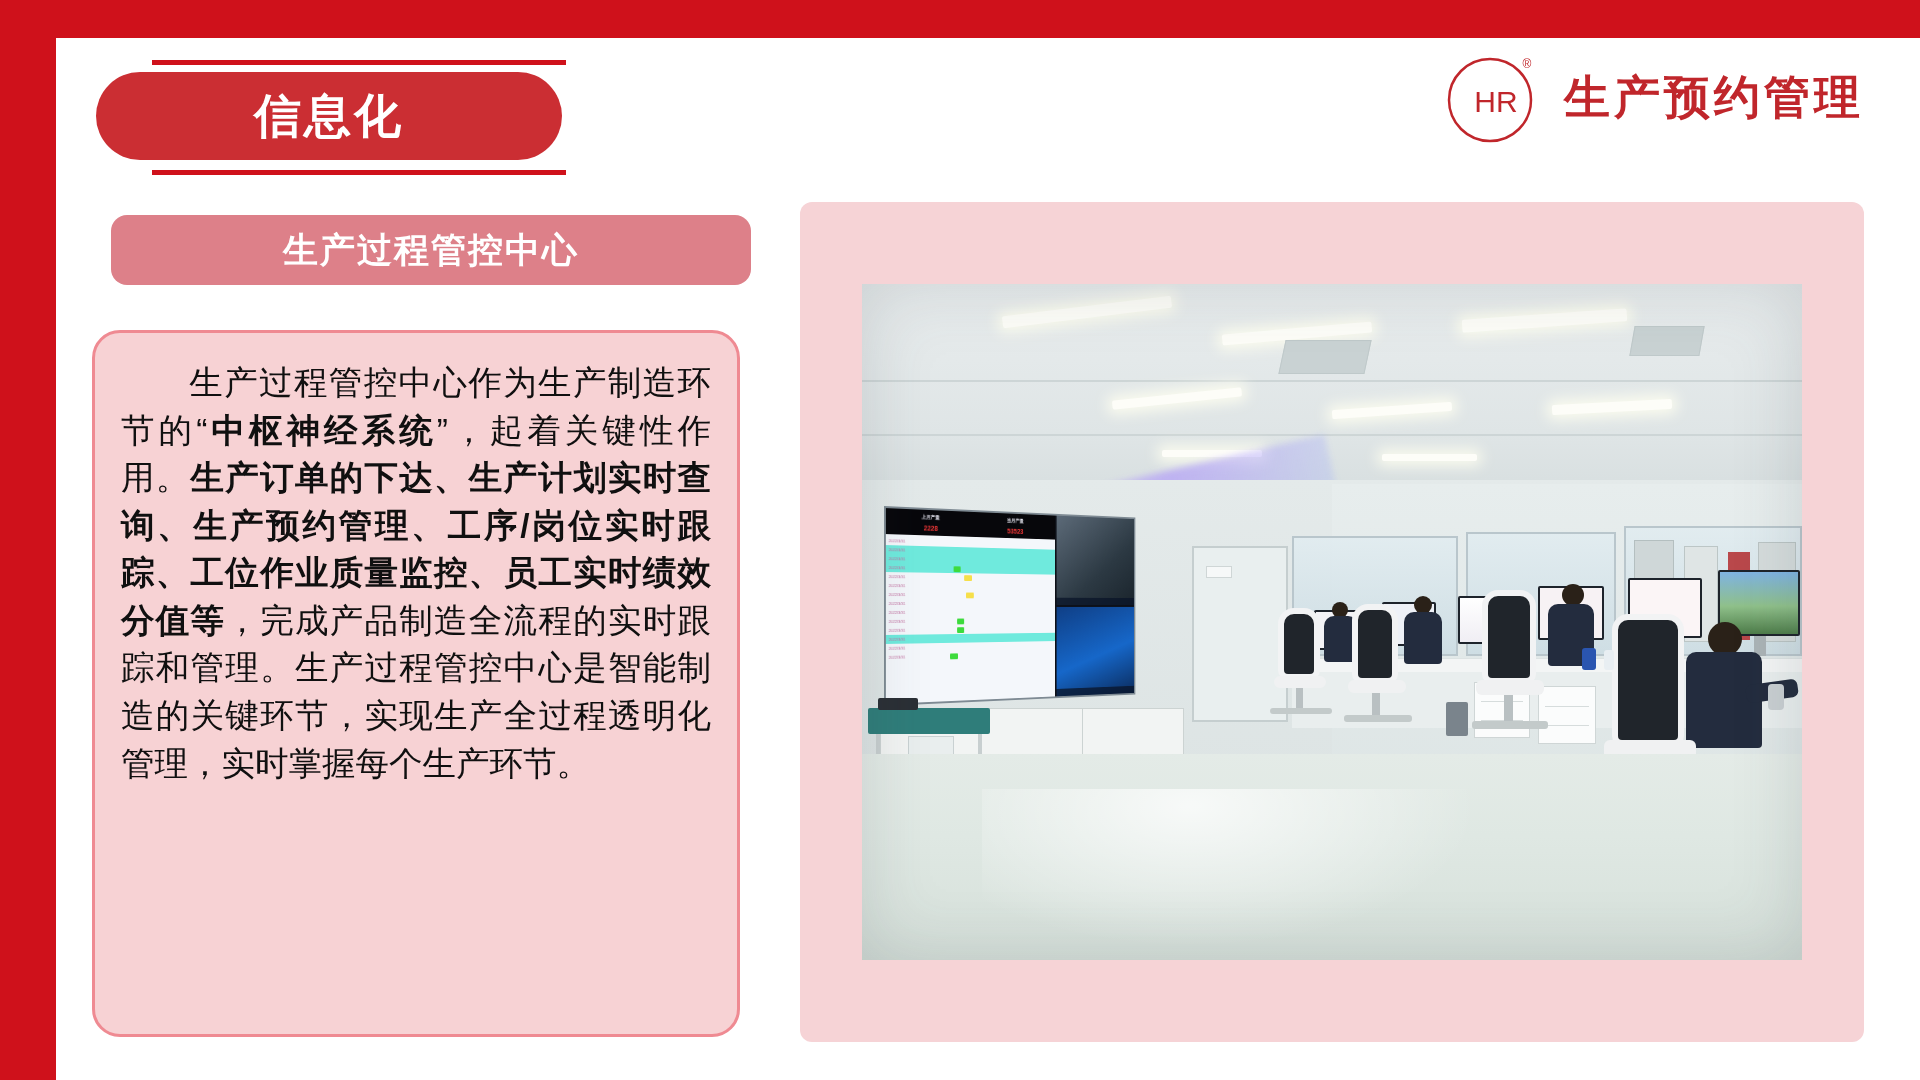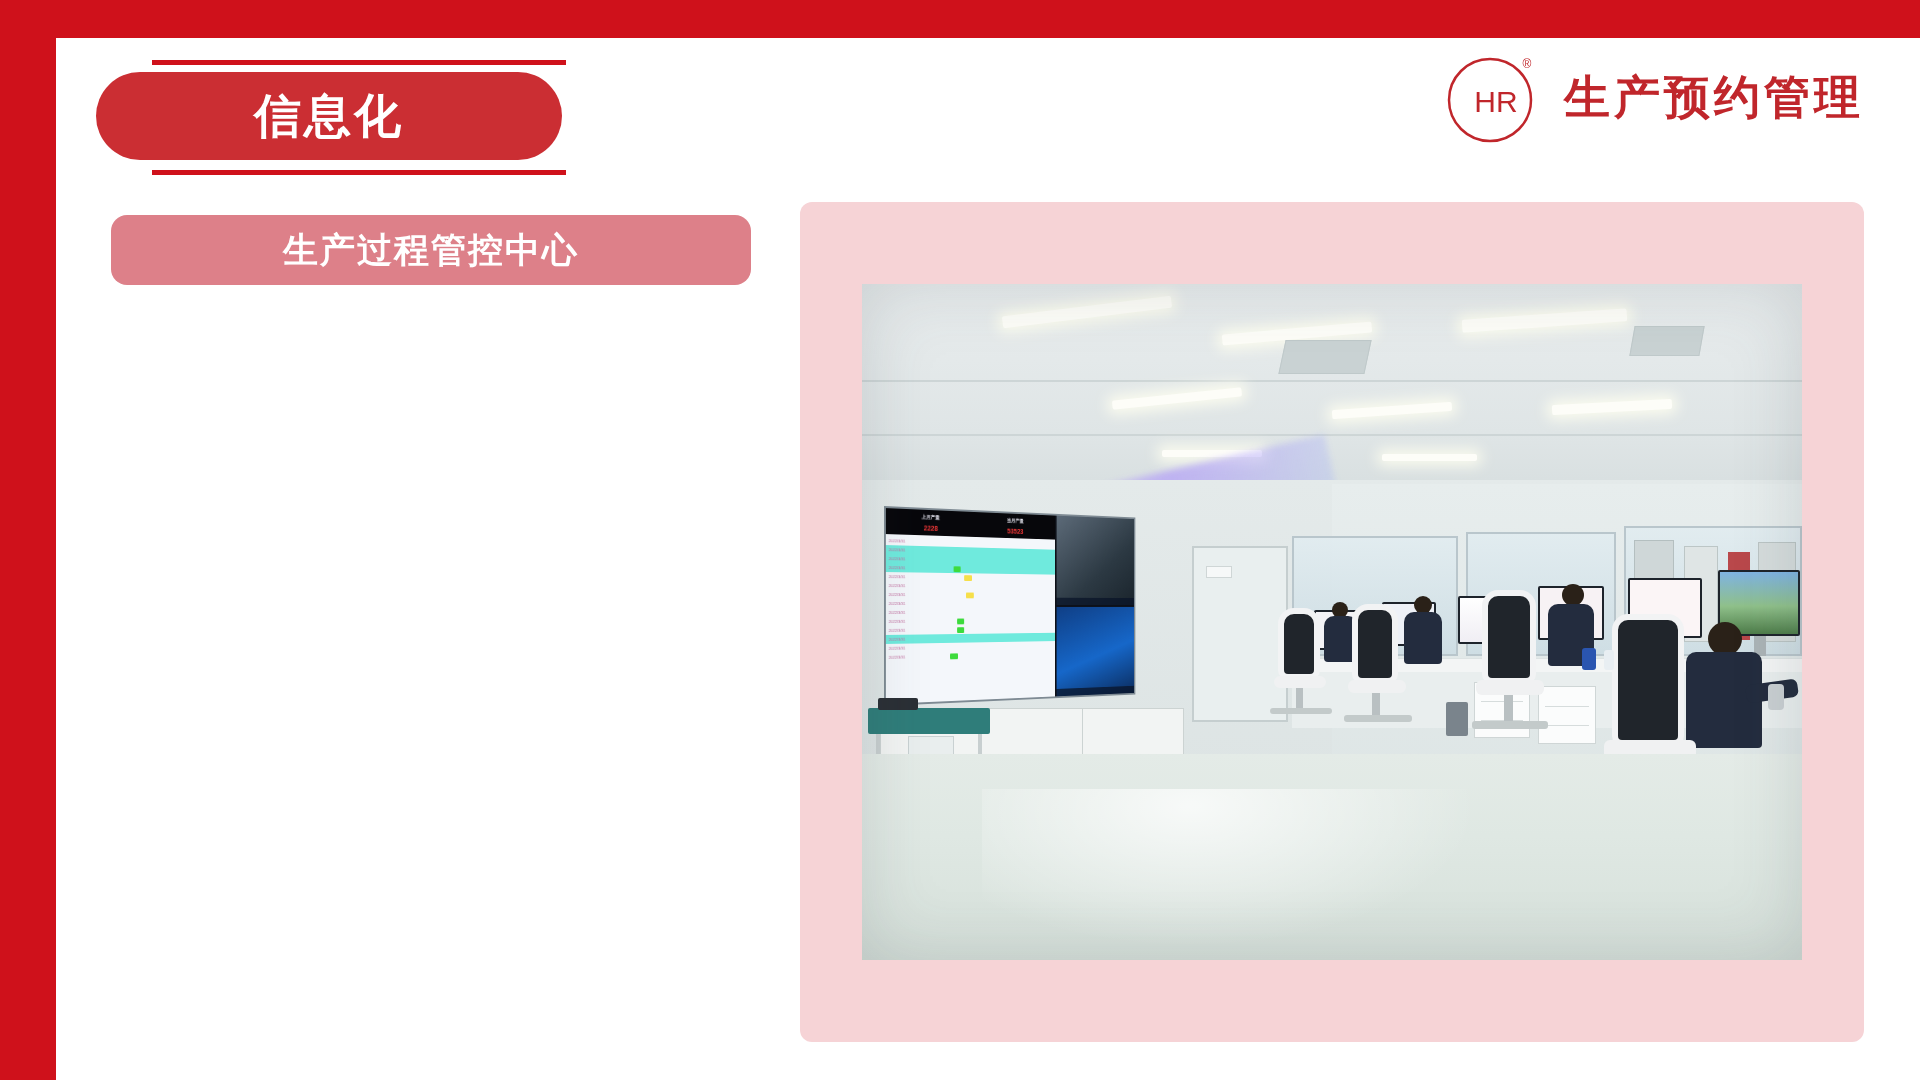--- a/index.html
+++ b/index.html
@@ -309,20 +309,23 @@
         <text x="81" y="16" text-anchor="middle" font-family="'Liberation Sans', sans-serif" font-size="12" fill="#c0262b">®</text>
       </svg>
     </div>
     <div class="brand-text">生产预约管理</div>
   </div>
 
   <div class="subtitle-bar">
     <span>生产过程管控中心</span>
   </div>
 
+  <div class="body-card">
+    <p class="body-text"><span class="ind"></span><span>生产过程管控中心作为生产制造环节的</span><span>“</span><b>中枢神经系统</b><span>”</span><span>，起着关键性作用。</span><b>生产订单的下达、生产计划实时查询、生产预约管理、工序/岗位实时跟踪、工位作业质量监控、员工实时绩效分值等</b><span>，完成产品制造全流程的实时跟踪和管理。生产过程管控中心是智能制造的关键环节，实现生产全过程透明化管理，实时掌握每个生产环节。</span></p>
+  </div>
 
   <div class="photo-panel">
     <div class="photo">
 
       <div class="ph ceiling"></div>
       <div class="ph ceiling-seam" style="left:0;top:96px;width:940px;"></div>
       <div class="ph ceiling-seam" style="left:0;top:150px;width:940px;"></div>
 
       <div class="ph light" style="left:140px;top:22px;width:170px;height:12px;transform:rotate(-7deg);"></div>
       <div class="ph light" style="left:360px;top:44px;width:150px;height:11px;transform:rotate(-5deg);"></div>

